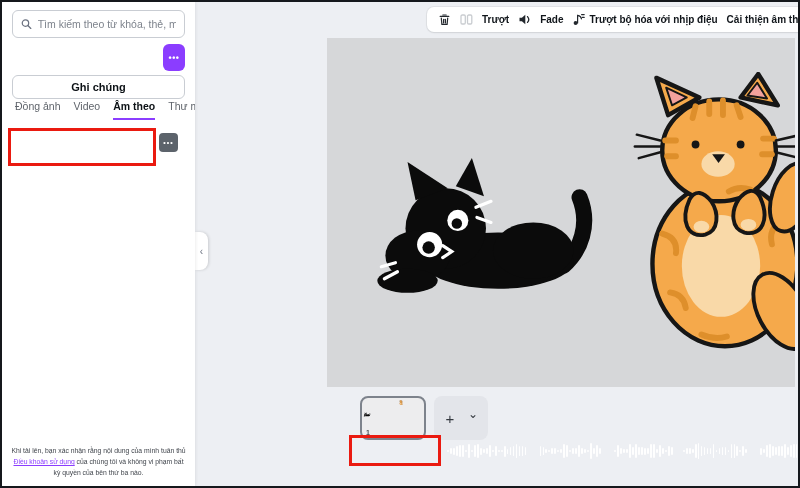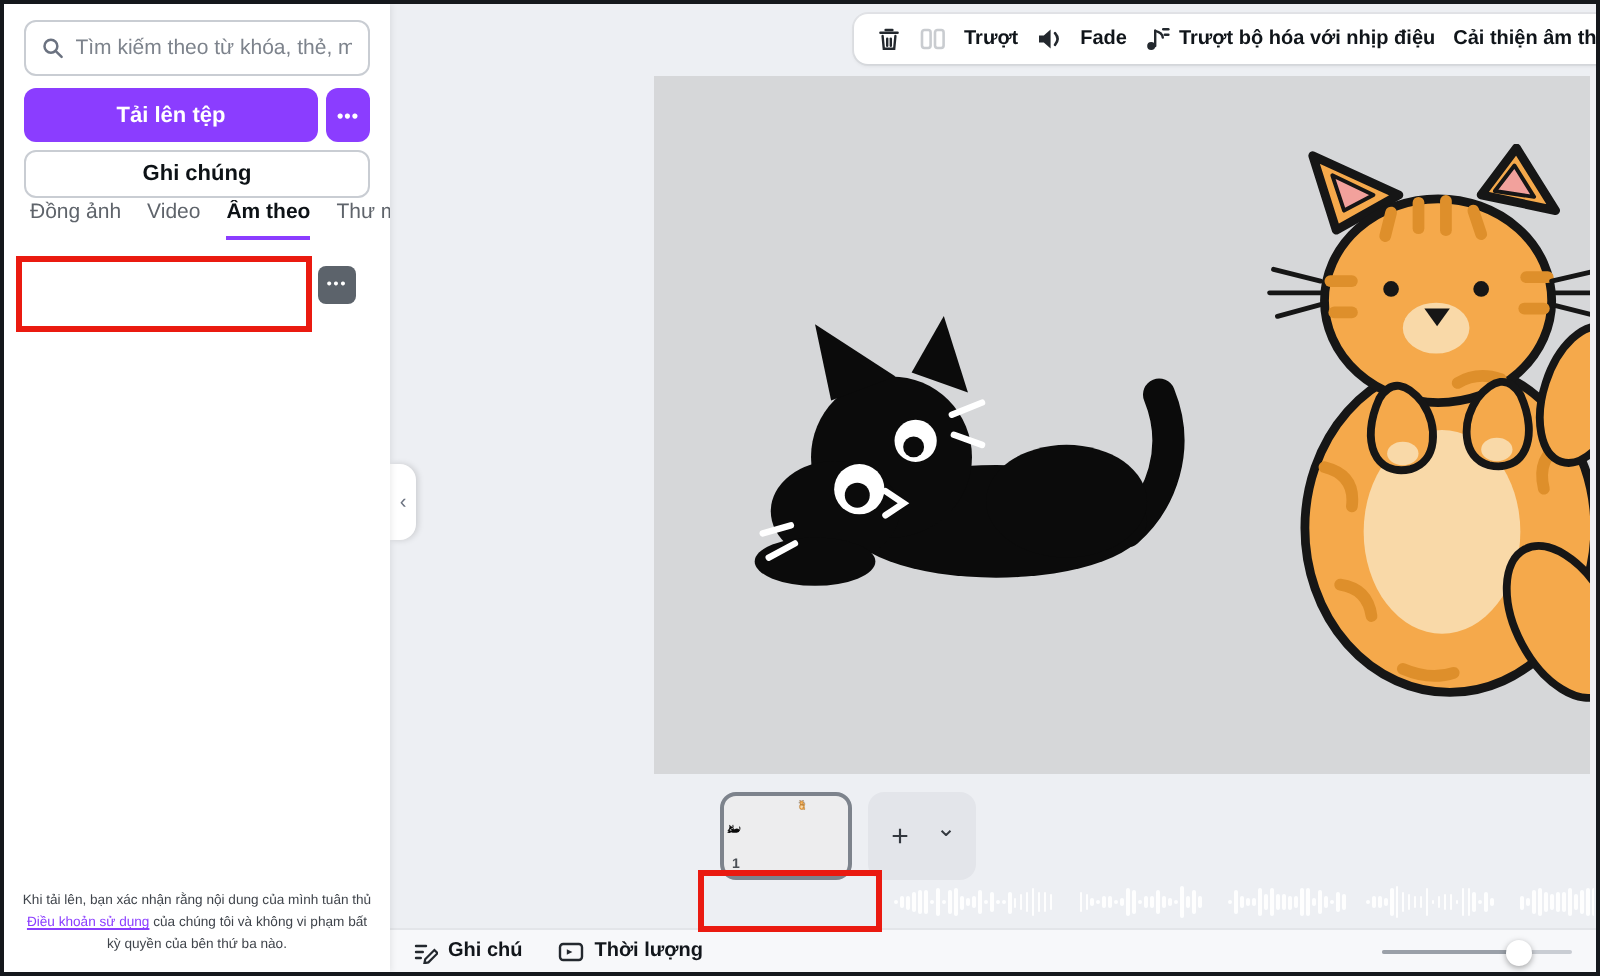--- a/index.html
+++ b/index.html
@@ -251,21 +251,20 @@
   <div class="sidebar">
 
     <div class="search-box">
       <svg class="tb-icon" width="12" height="12" viewBox="0 0 12 12">
         <circle cx="5" cy="5" r="3.6" fill="none" stroke="#6b7280" stroke-width="1.4"></circle>
         <path d="M8 8 L11 11" stroke="#6b7280" stroke-width="1.4" stroke-linecap="round"></path>
       </svg>
       <input placeholder="Tìm kiếm theo từ khóa, thẻ, màu" style="">
     </div>
 
-    <button class="btn-upload">Tải lên tệp</button>
     <button class="btn-upload-more">•••</button>
     <button class="btn-record">Ghi chúng</button>
 
     <div class="tabs">
       <span class="tab">Đồng ảnh</span>
       <span class="tab">Video</span>
       <span class="tab active">Âm theo</span>
       <span class="tab">Thư mục</span>
     </div>
 
@@ -467,37 +466,14 @@
         <div class="wf-bar" style="height: 10.6px;"></div>
         <div class="wf-bar" style="height: 13.1px;"></div>
         <div class="wf-bar" style="height: 8.8px;"></div>
         <div class="wf-bar" style="height: 11.3px;"></div>
         <div class="wf-bar" style="height: 13.6px;"></div>
         <div class="wf-bar" style="height: 14.5px;"></div>
       </div>
 
     <div class="annotation ann-clip"></div>
 
-    <div class="statusbar">
-      <button class="sb-btn">
-        <svg width="12" height="12" viewBox="0 0 12 12" fill="none" stroke="#23282e" stroke-width="1.2" stroke-linecap="round">
-          <path d="M1,3 h5"></path>
-            <path d="M1,6 h3.4"></path>
-            <path d="M1,9 h2.4"></path>
-          <path d="M5.6,9.6 l4.6,-4.6 l1.6,1.6 l-4.6,4.6 l-2,0.4 z" stroke-width="1.1"></path>
-        </svg>
-        <span>Ghi chú</span>
-      </button>
-      <button class="sb-btn">
-        <svg width="13" height="12" viewBox="0 0 13 12" fill="none" stroke="#23282e" stroke-width="1.2">
-          <rect x="1" y="2" width="11" height="8" rx="1.6"></rect>
-          <path d="M4.4,4.6 L7.2,6 L4.4,7.4 Z" fill="#23282e" stroke="none"></path>
-        </svg>
-        <span>Thời lượng</span>
-      </button>
-      <div class="slider">
-        <div class="slider-track"></div>
-        <div class="slider-fill"></div>
-        <div class="slider-handle"></div>
-      </div>
-    </div>
   </div>
 </div>
 
 </body></html>

